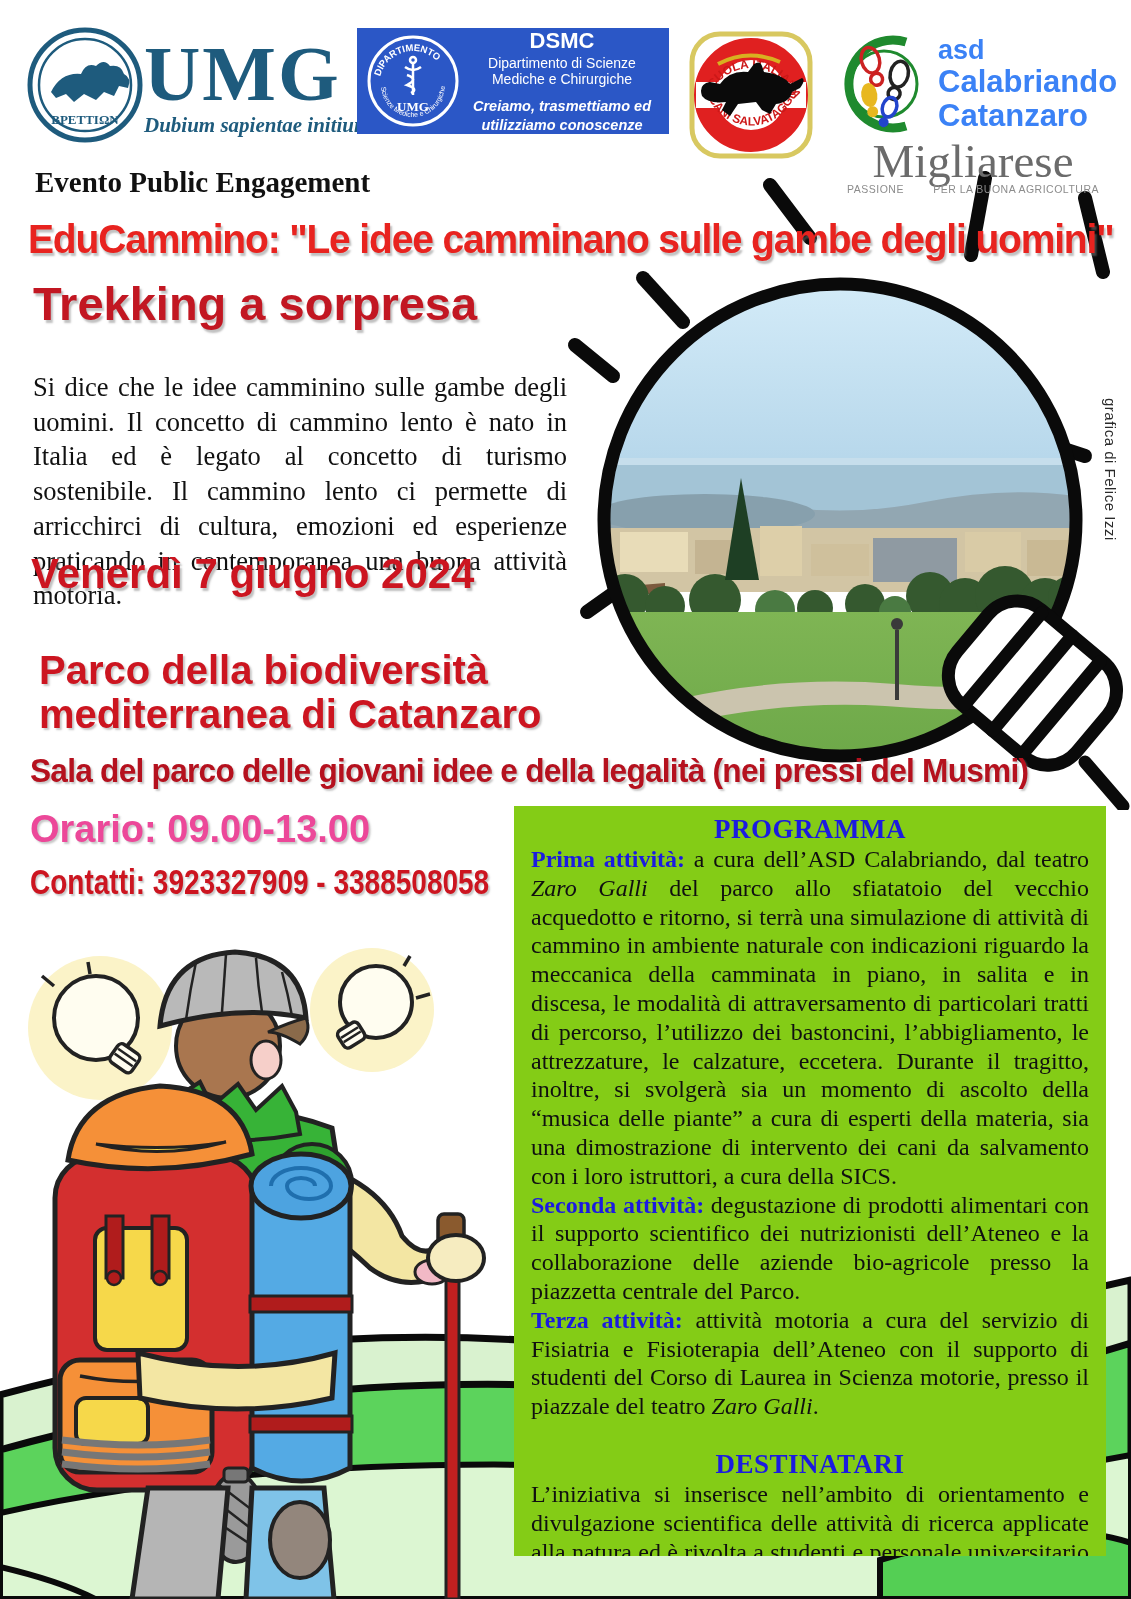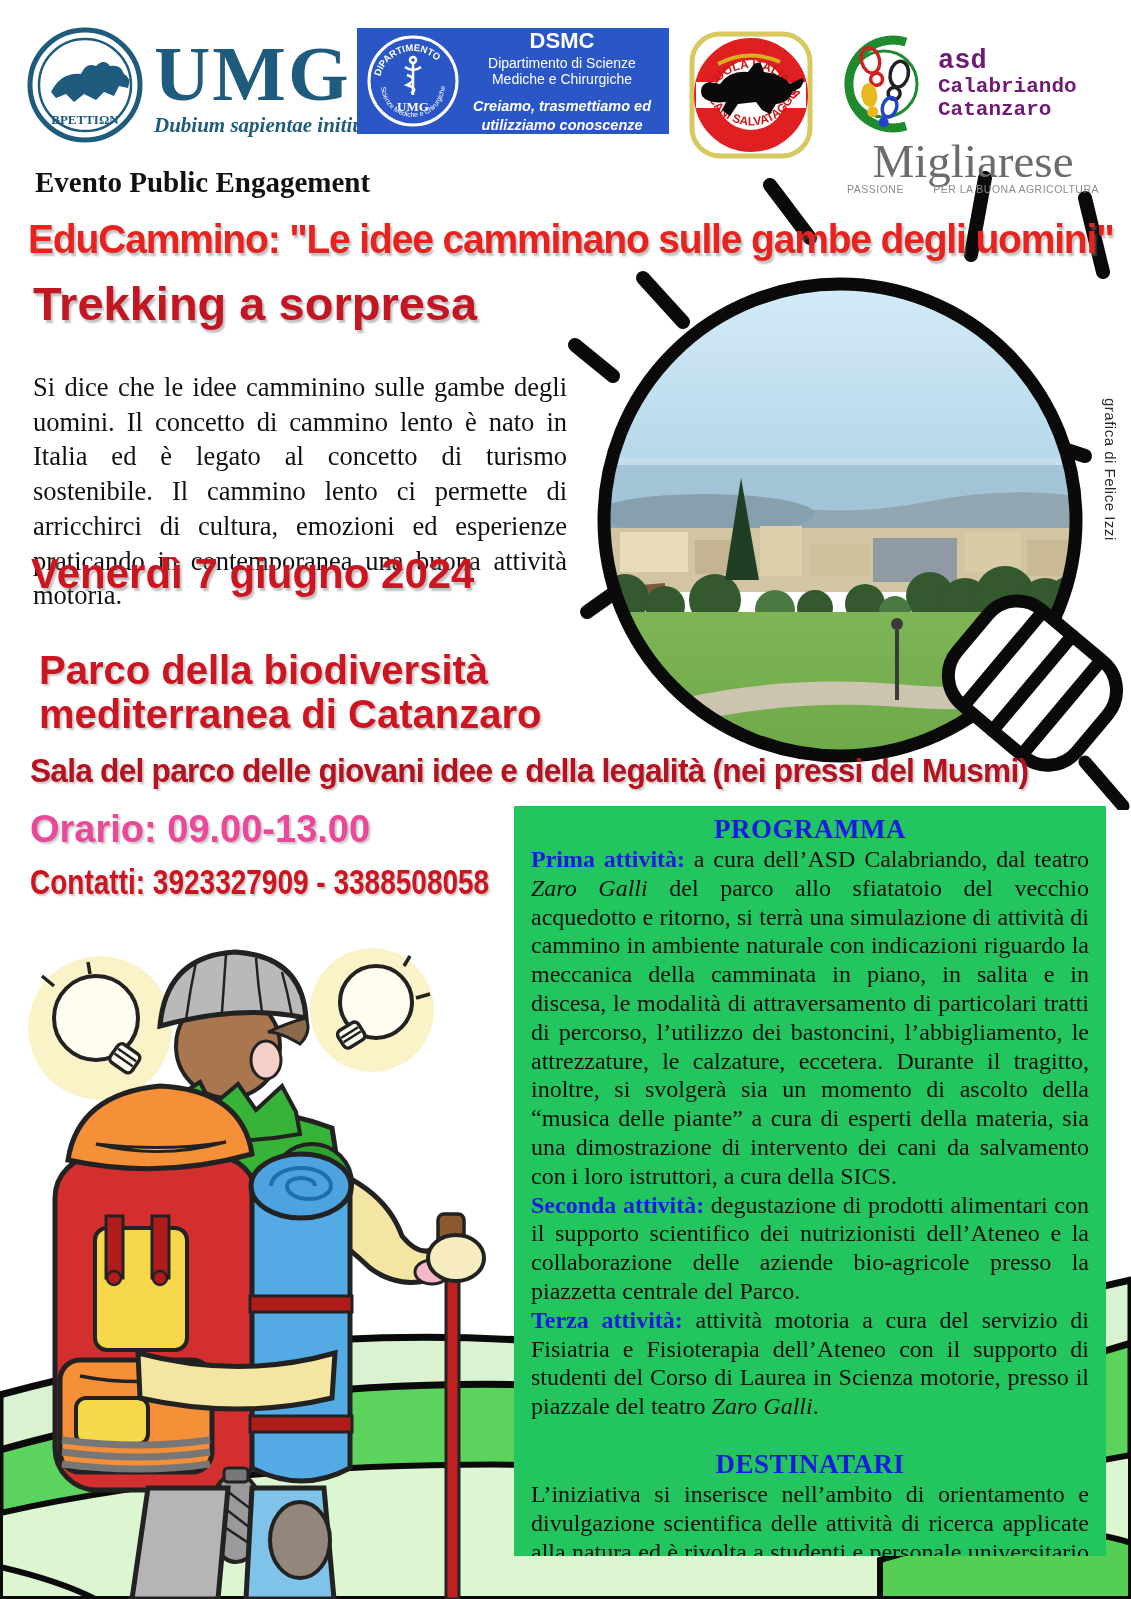--- a/index.html
+++ b/index.html
@@ -3,34 +3,34 @@
 <meta charset="utf-8">
 <style>
   html,body{margin:0;padding:0;background:#888;}
   .poster{
     position:relative;width:1131px;height:1599px;background:#ffffff;
     margin:0 auto;overflow:hidden;
     font-family:"Liberation Serif", serif;
   }
   .abs{position:absolute;}
   
-  .logo-umg{left:26px;top:26px;display:flex;align-items:center;gap:10px;z-index:3;}
+  .logo-umg{left:26px;top:26px;display:flex;align-items:center;z-index:3;}
   .umg-text{display:flex;flex-direction:column;line-height:1;}
   .umg-name{font-family:"Liberation Serif",serif;font-weight:bold;font-size:78px;color:#1e5b7d;letter-spacing:2px;}
   .umg-motto{font-family:"Liberation Serif",serif;font-style:italic;font-weight:bold;font-size:21px;color:#1e5b7d;margin-top:2px;}
   .logo-dsmc{left:357px;top:28px;width:312px;height:106px;background:#2b57c6;display:flex;align-items:center;z-index:3;}
   .dsmc-right{flex:1;text-align:center;color:#fff;font-family:"Liberation Sans",sans-serif;padding-right:6px;}
   .dsmc-acro{font-weight:bold;font-size:22px;}
   .dsmc-dept{font-size:14px;margin-top:1px;}
   .dsmc-slogan{font-style:italic;font-weight:bold;font-size:14.5px;margin-top:10px;line-height:1.25;}
   .logo-sics{left:688px;top:30px;z-index:3;}
   .logo-cal{left:830px;top:28px;display:flex;align-items:center;gap:4px;z-index:3;}
-  .cal-text{font-family:Liberation Mono, monospace;font-weight:bold;color:#701a75;line-height:1.08;}
+  .cal-text{font-family:Liberation Sans, sans-serif;font-weight:bold;color:#3b82f6;line-height:1.08;}
   .cal-l1{font-size:27px;}
-  .cal-l2,.cal-l3{font-size:21px;}
+  .cal-l2,.cal-l3{font-size:31px;}
   .logo-mig{left:843px;top:138px;width:260px;text-align:center;z-index:3;}
   .mig-name{font-family:"Liberation Serif",serif;font-size:47px;color:#6b6b6b;line-height:1;}
   .mig-tag{font-family:"Liberation Sans",sans-serif;font-size:10.5px;color:#8c8c8c;letter-spacing:.5px;display:flex;justify-content:space-between;padding:0 4px;margin-top:-2px;}
   
   .kicker{left:35px;top:166px;font-family:"Liberation Serif",serif;font-weight:bold;font-size:29px;color:#111;z-index:3;}
   .title-main{left:28px;top:216px;font-family:"Liberation Sans",sans-serif;font-weight:bold;font-size:41px;
     color:#e8231f;white-space:nowrap;letter-spacing:-1.2px;transform:scaleX(.95);transform-origin:left center;
     text-shadow:2px 3px 2px rgba(130,130,130,.5);z-index:3;}
   .title-sub{left:33px;top:276px;font-family:"Liberation Sans",sans-serif;font-weight:bold;font-size:47px;
     color:#c21722;text-shadow:2px 3px 2px rgba(130,130,130,.5);z-index:3;}
@@ -41,21 +41,21 @@
     line-height:1.1;text-shadow:2px 2px 2px rgba(130,130,130,.45);z-index:3;}
   .venue{left:30px;top:751px;font-family:"Liberation Sans",sans-serif;font-weight:bold;font-size:34px;color:#b5111e;
     white-space:nowrap;letter-spacing:-.8px;transform:scaleX(.93);transform-origin:left center;
     text-shadow:2px 2px 2px rgba(130,130,130,.45);z-index:3;}
   .orario{left:30px;top:808px;font-family:"Liberation Sans",sans-serif;font-weight:bold;font-size:38px;color:#ec4899;
     text-shadow:2px 2px 2px rgba(130,130,130,.45);z-index:3;}
   .contatti{left:30px;top:862px;font-family:"Liberation Sans",sans-serif;font-weight:bold;font-size:35px;color:#cc1520;
     white-space:nowrap;transform:scaleX(.80);transform-origin:left center;
     text-shadow:2px 2px 2px rgba(130,130,130,.45);z-index:3;}
   
-  .cream{left:514px;top:806px;width:592px;height:750px;background:#22c55e;z-index:2;
+  .cream{left:514px;top:806px;width:592px;height:750px;background:#84cc16;z-index:2;
     padding:6px 17px;box-sizing:border-box;overflow:hidden;}
   .cream h3{margin:2px 0 0 0;text-align:center;font-family:"Liberation Serif",serif;font-weight:bold;
     font-size:27px;color:#1b1be0;letter-spacing:.5px;}
   .cream p{margin:0;font-size:24px;line-height:1.2;color:#101010;text-align:justify;}
   .blab{color:#1b1be0;font-weight:bold;}
   .it{font-style:italic;}
   .dest-gap{height:26px;}
   
   .credit{right:12px;top:398px;writing-mode:vertical-rl;font-family:"Liberation Sans",sans-serif;
     font-size:15px;color:#2a2a2a;z-index:3;letter-spacing:.5px;}

